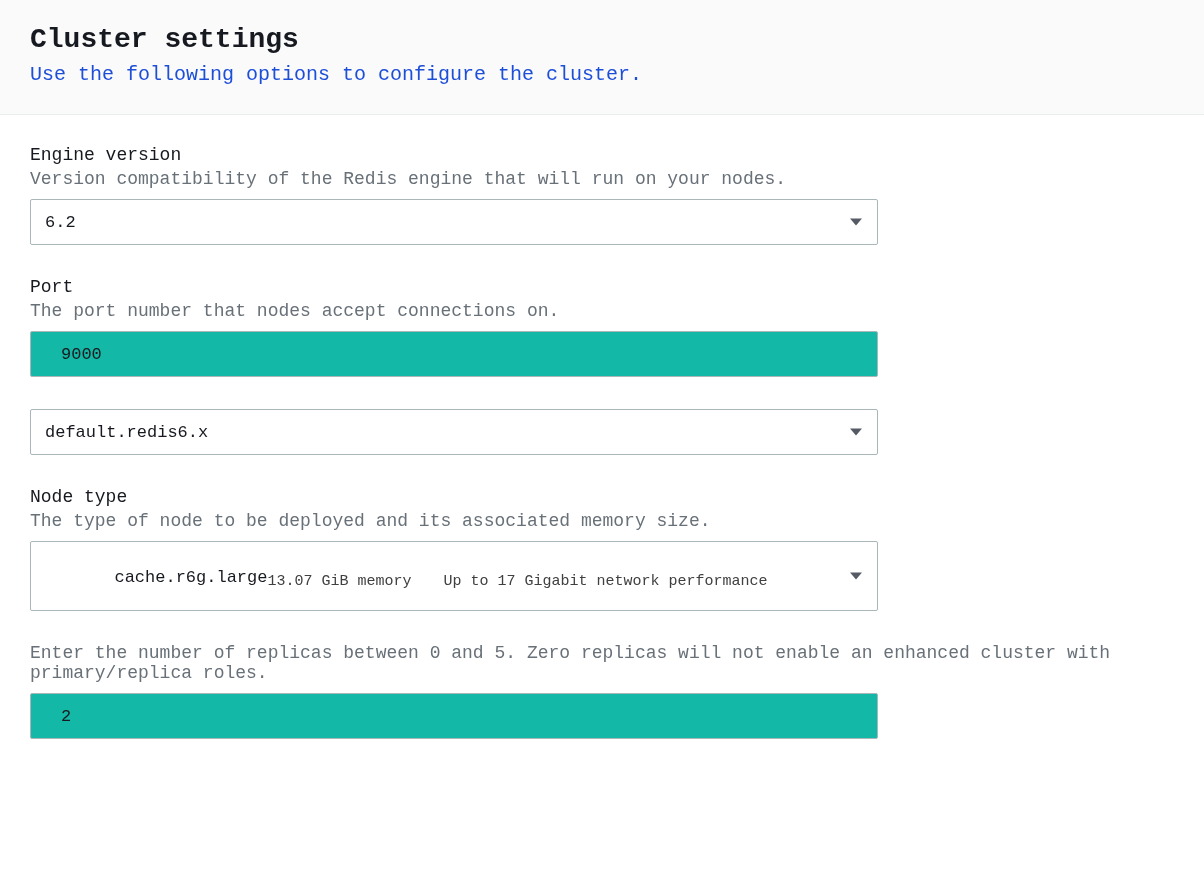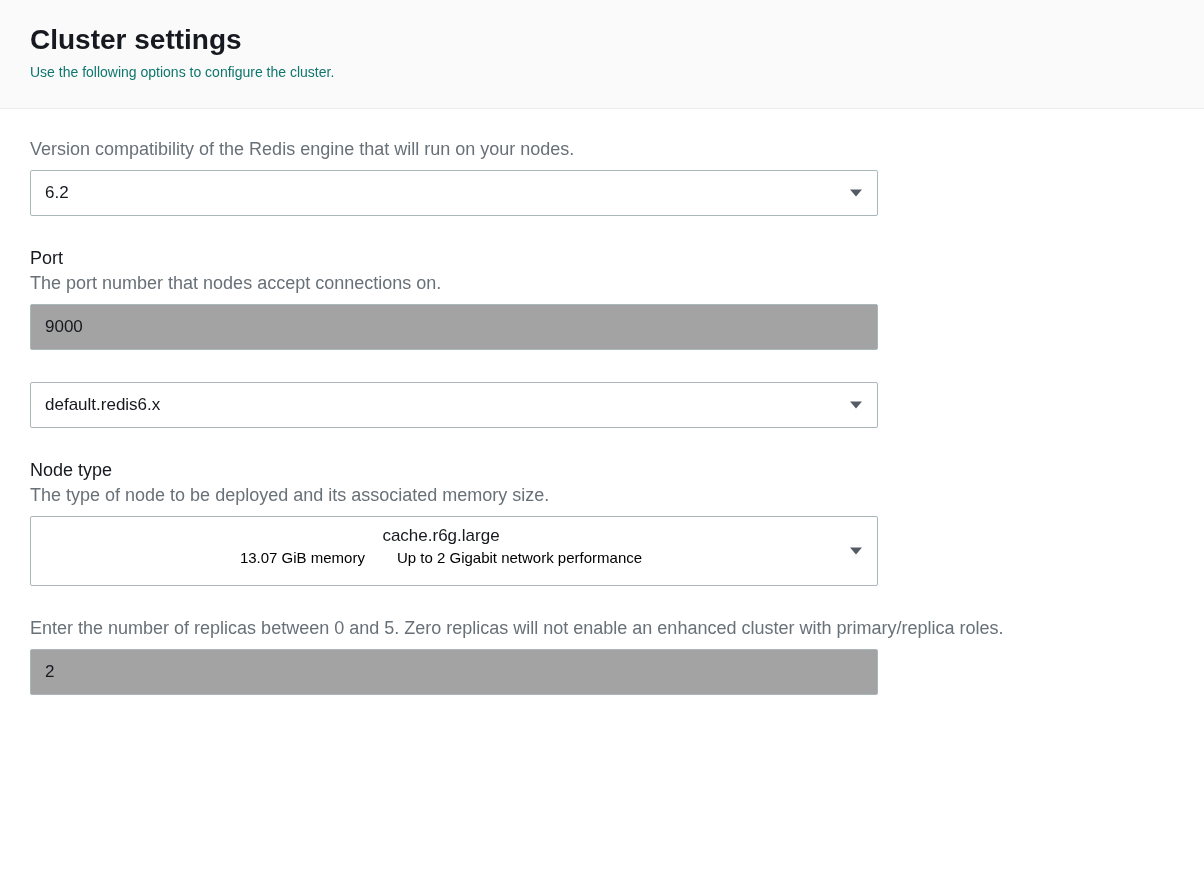--- a/index.html
+++ b/index.html
@@ -7,35 +7,36 @@
       padding: 0;
       box-sizing: border-box;
     }
     body {
       font-family: "Amazon Ember", "Helvetica Neue", Arial, sans-serif;
       background: #ffffff;
       color: #16191f;
     }
     .page {
       width: 1204px;
+      font-family: Liberation Mono, monospace;
     }
     .header-section {
       background: #fafafa;
       padding: 24px 30px 28px 30px;
       border-bottom: 1px solid #eaeded;
     }
     .header-title {
       font-size: 28px;
       font-weight: 700;
       color: #16191f;
       margin-bottom: 8px;
     }
     .header-subtitle {
-      font-size: 14px;
-      color: #0f766e;
+      font-size: 20px;
+      color: #1d4ed8;
     }
     .content-section {
       padding: 30px 30px 30px 30px;
       background: #ffffff;
     }
     .field-group {
       margin-bottom: 32px;
     }
     .field-group:last-child {
       margin-bottom: 10px;
@@ -68,72 +69,73 @@
       padding: 0 40px 0 14px;
       font-size: 17px;
       color: #16191f;
       display: flex;
       align-items: center;
       cursor: pointer;
     }
     .select-box-tall {
       height: 70px;
       padding: 10px 40px 20px 14px;
-      flex-direction: column;
-      align-items: center;
+      flex-direction: row;
+      align-items: flex-end;
       justify-content: center;
     }
     .select-primary {
       font-size: 17px;
       color: #16191f;
       margin-bottom: 3px;
     }
     .select-secondary {
       font-size: 15px;
-      color: #000000;
+      color: #404040;
       display: flex;
       gap: 32px;
     }
     .caret {
       position: absolute;
       right: 16px;
       top: 50%;
       transform: translateY(-50%);
       width: 0;
       height: 0;
       border-left: 6px solid transparent;
       border-right: 6px solid transparent;
       border-top: 7px solid #545b64;
       pointer-events: none;
     }
     .input-box {
       width: 848px;
       height: 46px;
       border: 1px solid #aab7b8;
       border-radius: 2px;
-      background: #a3a3a3;
-      padding: 0 14px;
+      background: #14b8a6;
+      padding: 0 30px;
       font-size: 17px;
       color: #16191f;
       font-family: inherit;
     }
   </style>
 </head>
 <body>
 
 <div class="page">
 
   <div class="header-section">
     <h1 class="header-title">Cluster settings</h1>
     <p class="header-subtitle">Use the following options to configure the cluster.</p>
   </div>
 
   <div class="content-section">
 
     <div class="field-group">
+      <div class="field-label">Engine version</div>
       <div class="field-description">Version compatibility of the Redis engine that will run on your nodes.</div>
       <div class="select-wrapper">
         <div class="select-box" tabindex="0" role="button">
           <span>6.2</span>
         </div>
         <div class="caret"></div>
       </div>
     </div>
 
     <div class="field-group">
@@ -152,21 +154,21 @@
     </div>
 
     <div class="field-group">
       <div class="field-label">Node type</div>
       <div class="field-description">The type of node to be deployed and its associated memory size.</div>
       <div class="select-wrapper">
         <div class="select-box select-box-tall" tabindex="0" role="button">
           <div class="select-primary">cache.r6g.large</div>
           <div class="select-secondary">
             <span>13.07 GiB memory</span>
-            <span>Up to 2 Gigabit network performance</span>
+            <span>Up to 17 Gigabit network performance</span>
           </div>
         </div>
         <div class="caret"></div>
       </div>
     </div>
 
     <div class="field-group field-group-wide">
       <div class="field-description">Enter the number of replicas between 0 and 5. Zero replicas will not enable an enhanced cluster with primary/replica roles.</div>
       <input type="text" class="input-box" value="2" style="">
     </div>

